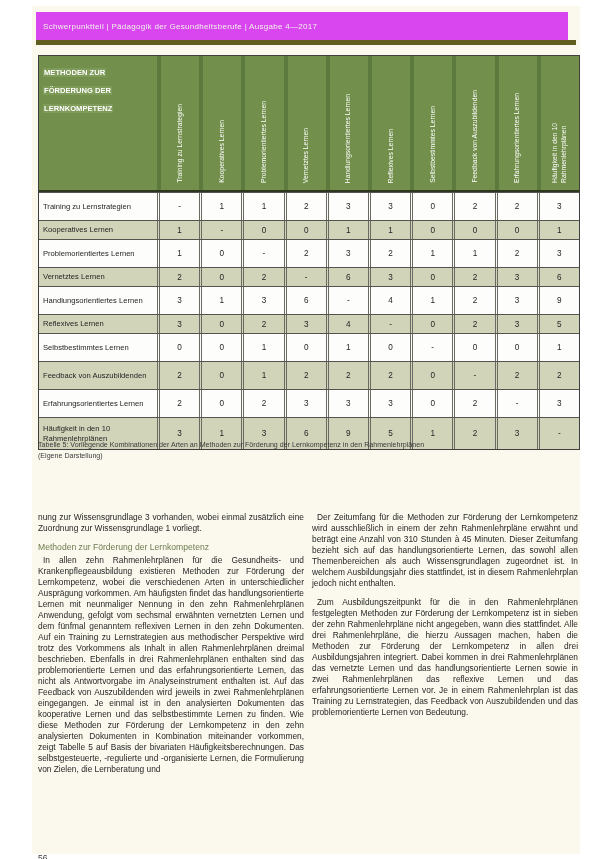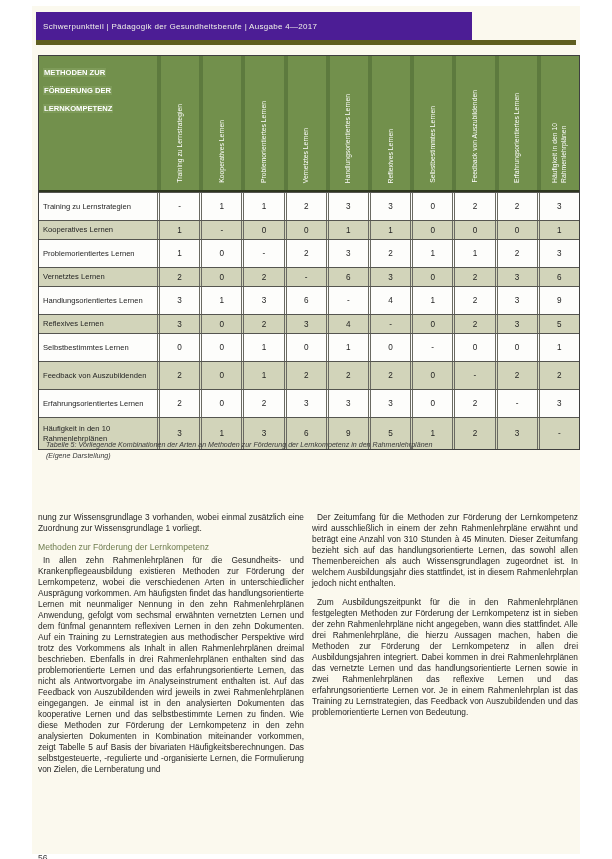--- a/index.html
+++ b/index.html
@@ -3,42 +3,42 @@
 <meta charset="utf-8">
 <style>
   html,body{margin:0;padding:0;}
   body{
     width:612px;height:859px;position:relative;background:#ffffff;
     font-family:"Liberation Sans","DejaVu Sans",sans-serif;color:#2b2b2b;
     overflow:hidden;
   }
   .page-tint{position:absolute;left:32px;top:6px;width:548px;height:848px;background:#fbf9ee;}
   
-  .band{position:absolute;left:36px;top:12px;width:436px;height:28px;background:#4c1d95;
+  .band{position:absolute;left:36px;top:12px;width:532px;height:28px;background:#d946ef;
         display:flex;align-items:center;}
   .band .band-text{color:#f2f2ea;font-size:8px;letter-spacing:.3px;padding-left:7px;}
   .band-rule{position:absolute;left:36px;top:40px;width:540px;height:5px;background:#5f5e1f;}
   
   .tbl{position:absolute;left:38px;top:55px;width:540px;border:1px solid #3f3f3f;box-sizing:content-box;background:#fdfdfb;}
   .thead{display:flex;height:134px;background:#5d7a3e;border-bottom:2px solid #2e361f;}
   .corner{width:118px;box-sizing:border-box;background:#72904c;padding:5px 4px;}
   .corner .ctitle{color:#ffffff;font-weight:bold;font-size:7.6px;line-height:1.35;
         background:#7e9b59;display:inline;padding:0 1px;box-decoration-break:clone;-webkit-box-decoration-break:clone;}
   .col-head{width:42.2px;box-sizing:border-box;border-left:4px solid #5d7a3e;background:#72904c;
         display:flex;justify-content:center;align-items:flex-end;padding-bottom:7px;}
   .col-head span{writing-mode:vertical-rl;transform:rotate(180deg);color:#ffffff;
         font-size:6.8px;line-height:1.3;max-height:118px;white-space:normal;}
   .t-row{display:flex;border-top:1px solid #555550;background:#fdfdfb;}
   .t-row.shaded{background:#d2d4ba;}
   .lbl{width:118px;box-sizing:border-box;display:flex;align-items:center;
         font-size:7.6px;line-height:1.2;padding:1px 2px 1px 4px;color:#1f1f1f;}
   .val{width:42.2px;box-sizing:border-box;border-left:3px double #6a6a62;
         display:flex;align-items:center;justify-content:center;font-size:8.2px;color:#1f1f1f;}
   
-  .caption{position:absolute;left:46px;top:440px;width:410px;font-style:italic;
+  .caption{position:absolute;left:38px;top:440px;width:410px;
         font-size:7.1px;line-height:1.55;color:#3a3a3a;}
   
   .col{position:absolute;top:476px;width:266px;font-size:8.35px;line-height:11px;
         text-align:justify;color:#272727;margin-top:36px;}
   .col-left{left:38px;}
   .col-right{left:312px;}
   .col p{margin:0 0 8px 0;}
   .col p.ind{text-indent:5px;}
   .sec-head{color:#6e7c4e;font-size:8.6px;margin:2px 0 2px 0;text-align:left;}
   

